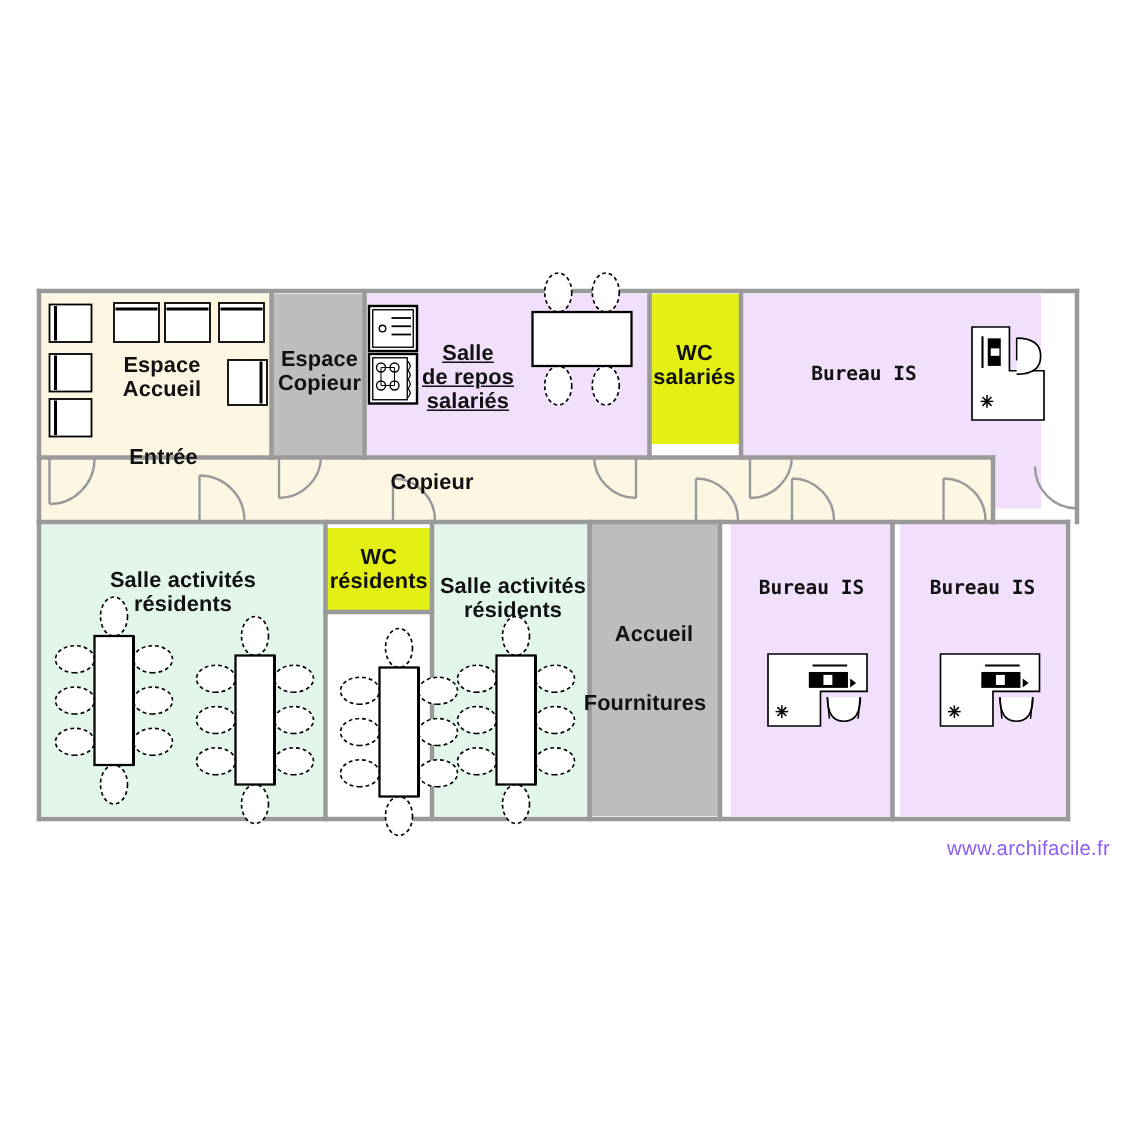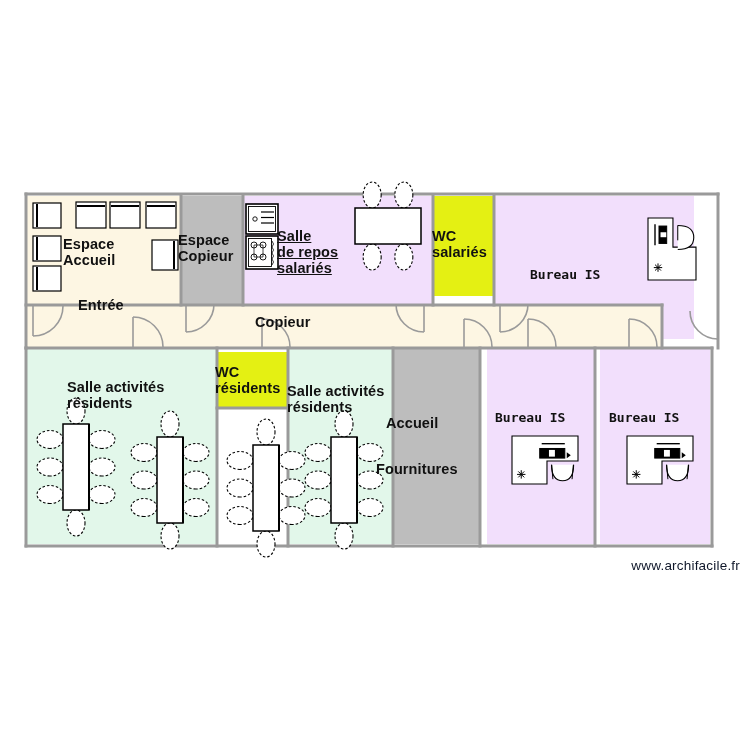--- a/index.html
+++ b/index.html
@@ -20,47 +20,46 @@
     left: 0; top: 0;
     width: 750px;
     height: 750px;
   }
   #plan-svg {
     position: absolute;
     left: 0; top: 0;
   }
   .room-label {
     position: absolute;
-    text-align: left;
+    text-align: center;
     font-family: "Liberation Sans", sans-serif;
     font-weight: bold;
     color: #111111;
     line-height: 1.12;
     pointer-events: none;
     white-space: pre-line;
   }
   .label-sans {
     font-family: "Liberation Sans", sans-serif;
     font-size: 14.5px;
     letter-spacing: 0.1px;
   }
   .label-mono {
     font-family: "DejaVu Sans Mono", monospace;
     font-weight: bold;
     font-size: 13px;
     letter-spacing: 0px;
-    margin-top: 25px;
   }
   #watermark {
     position: absolute;
     right: 10px;
     top: 558px;
     font-family: "Liberation Sans", sans-serif;
     font-size: 13.5px;
-    color: #0f172a;
+    color: #8b5cf6;
     letter-spacing: 0.2px;
   }
 </style>
 </head>
 <body>
 
 <div id="plan-root">
 
   <svg id="plan-svg" width="750" height="750" viewBox="0 0 750 750">
 

